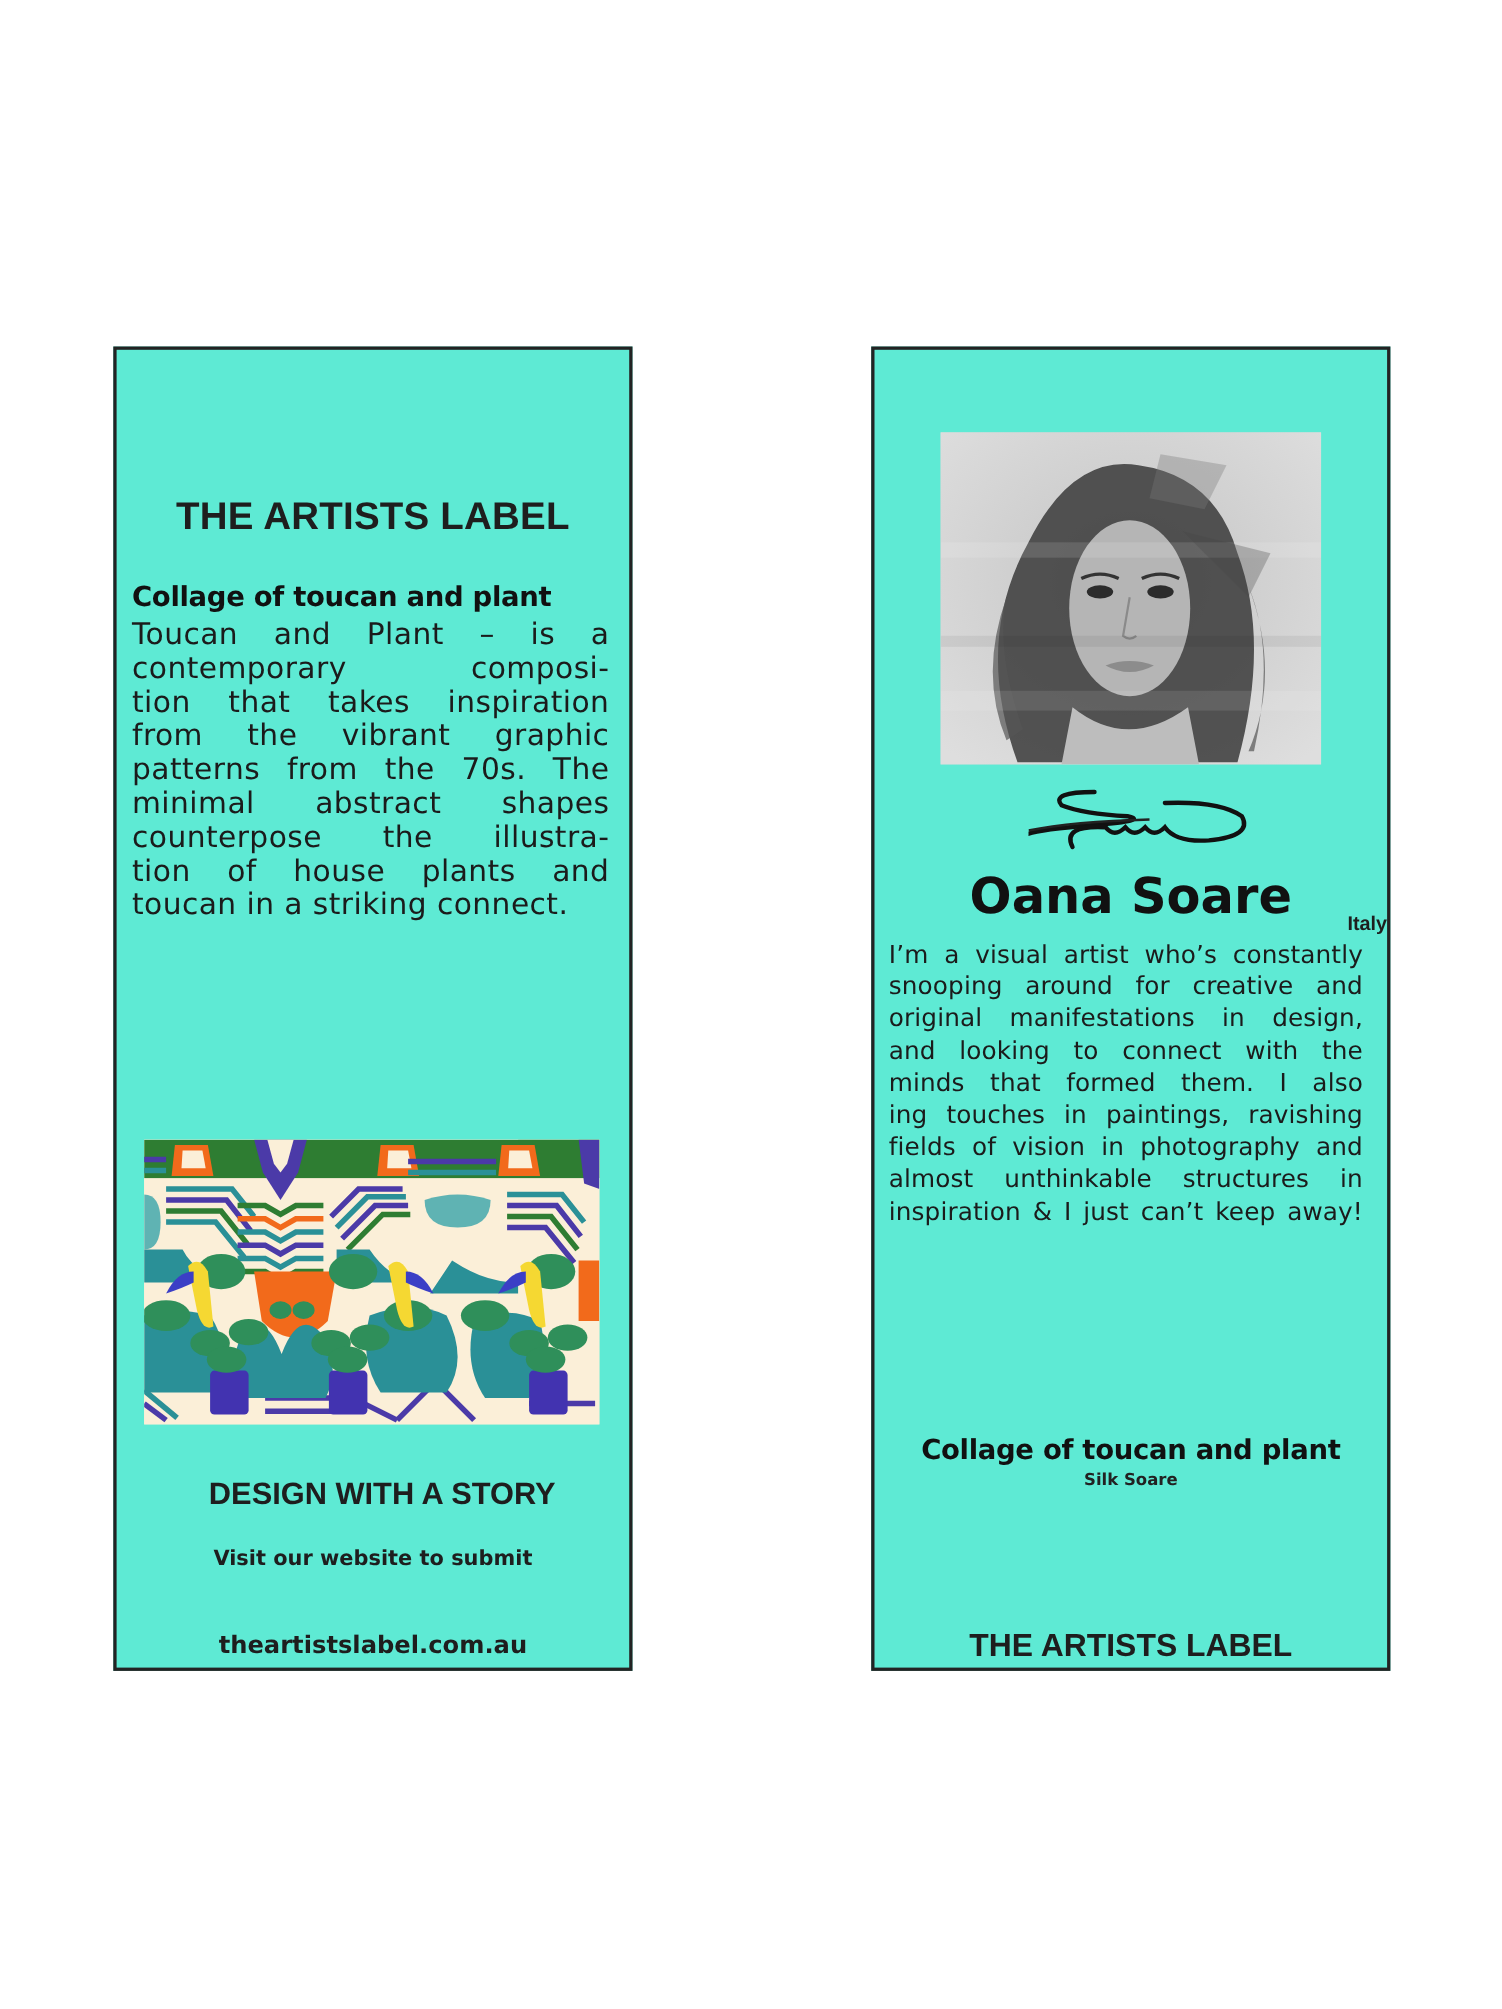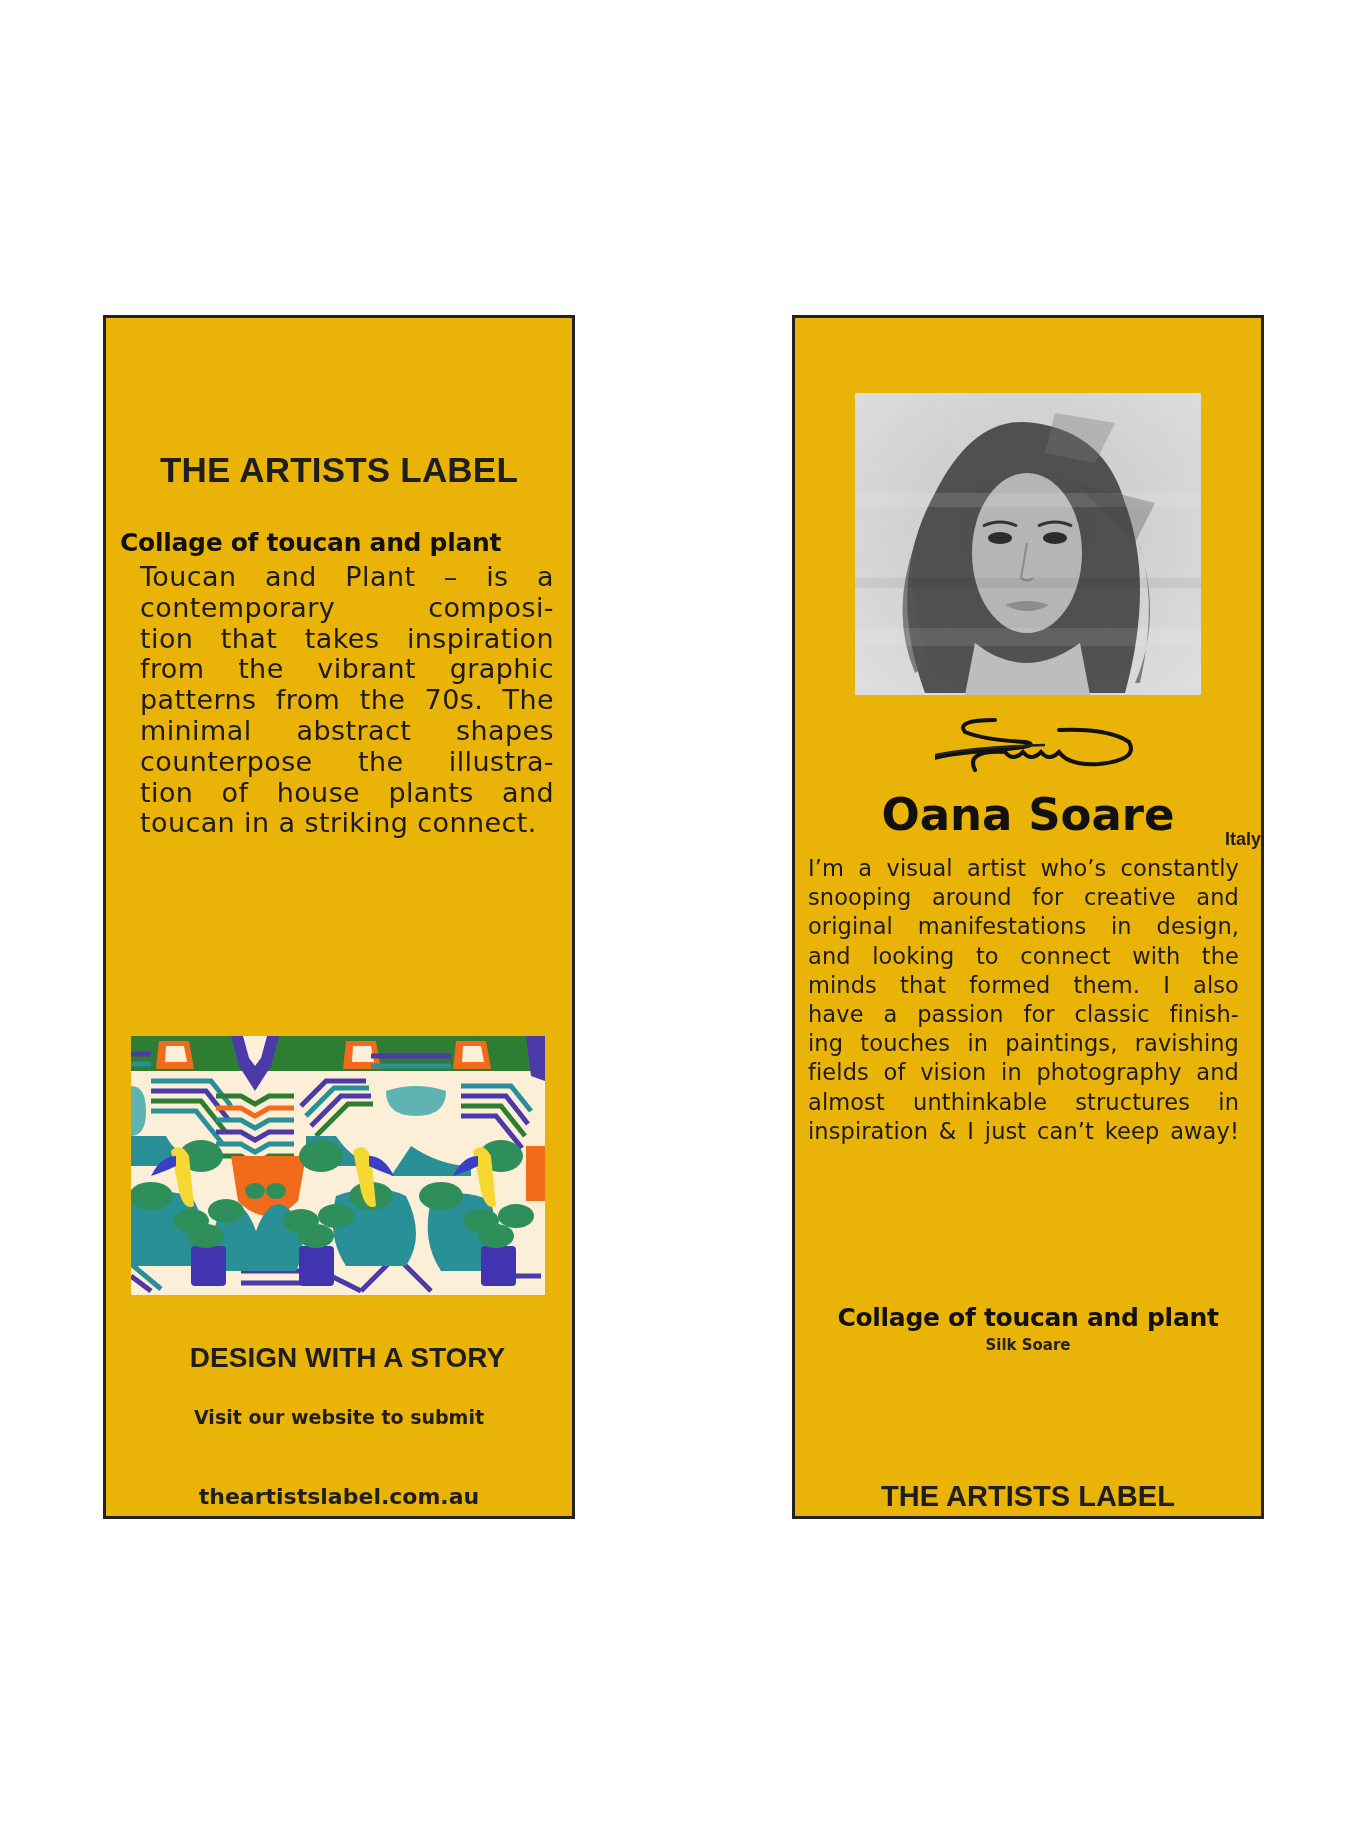--- a/index.html
+++ b/index.html
@@ -2,38 +2,38 @@
 <html><head>
   <meta charset="utf-8">
   <style>
     html, body { margin: 0; padding: 0; background: #ffffff; }
     body {
       width: 1365px; height: 1826px; position: relative; overflow: hidden;
       font-family: "DejaVu Sans", sans-serif; color: #1c1c1c;
     }
     .card {
       position: absolute; top: 315px; width: 472px; height: 1204px;
-      border: 3px solid #232323; box-sizing: border-box; background: #eab308;
+      border: 3px solid #232323; box-sizing: border-box; background: #5eead4;
     }
     #card-left { left: 103px; }
     #card-right { left: 792px; }
     .abs { position: absolute; left: 0; right: 0; }
     .center { text-align: center; }
     .brand-title {
       font-family: "Liberation Sans", sans-serif; font-weight: bold;
       font-size: 35px; letter-spacing: 0.2px; color: #1e1e1e; white-space: nowrap;
     }
     .work-title {
       font-family: "DejaVu Sans", sans-serif; font-weight: bold;
       font-size: 25px; color: #111; white-space: nowrap; letter-spacing: -0.3px;
     }
     .desc {
       font-family: "DejaVu Sans", sans-serif; font-size: 27px;
       line-height: 30.8px; text-align: justify; text-align-last: justify;
-      color: #1b1b1b; letter-spacing: 0.4px; hyphens: manual; margin-left: 20px;
+      color: #1b1b1b; letter-spacing: 0.4px; hyphens: manual;
     }
     .desc span { display: block; text-align: justify; text-align-last: justify; }
     .collage {
       position: absolute; left: 25px; top: 718px; width: 414px; height: 259px;
       background: #fbefd8; overflow: hidden;
     }
     .tagline {
       font-family: "Liberation Sans", sans-serif; font-weight: bold;
       font-size: 28px; color: #1e1e1e; white-space: nowrap;
     }
@@ -250,21 +250,20 @@
 
   <div class="abs center artist-name" style="top:470px;">Oana Soare</div>
   <div class="abs center artist-country" style="top:511px;">Italy</div>
 
   <div class="abs bio" style="left:13px; right:22px; top:536px;">
     <span>I’m a visual artist who’s constantly</span>
     <span>snooping around for creative and</span>
     <span>original manifestations in design,</span>
     <span>and looking to connect with the</span>
     <span>minds that formed them. I also</span>
-    <span>have a passion for classic finish-</span>
     <span>ing touches in paintings, ravishing</span>
     <span>fields of vision in photography and</span>
     <span>almost unthinkable structures in</span>
     <span class="last">inspiration &amp; I just can’t keep away!</span>
   </div>
 
   <div class="abs center work-title-r" style="top:985px;">Collage of toucan and plant</div>
   <div class="abs center medium" style="top:1018px;">Silk Soare</div>
 
   <div class="abs center brand-footer" style="top:1162px;">THE ARTISTS LABEL</div>

